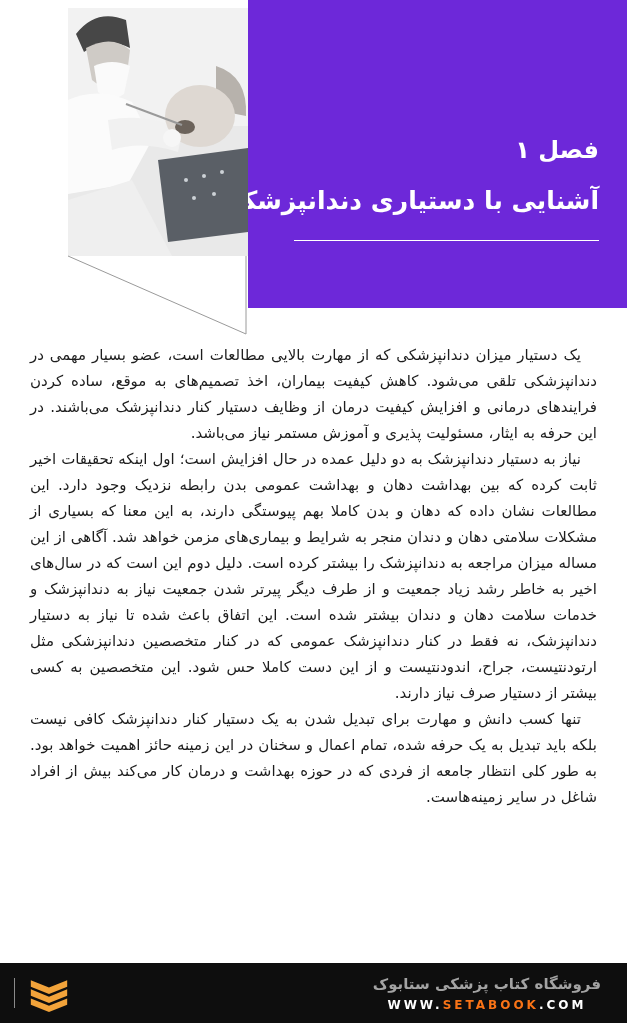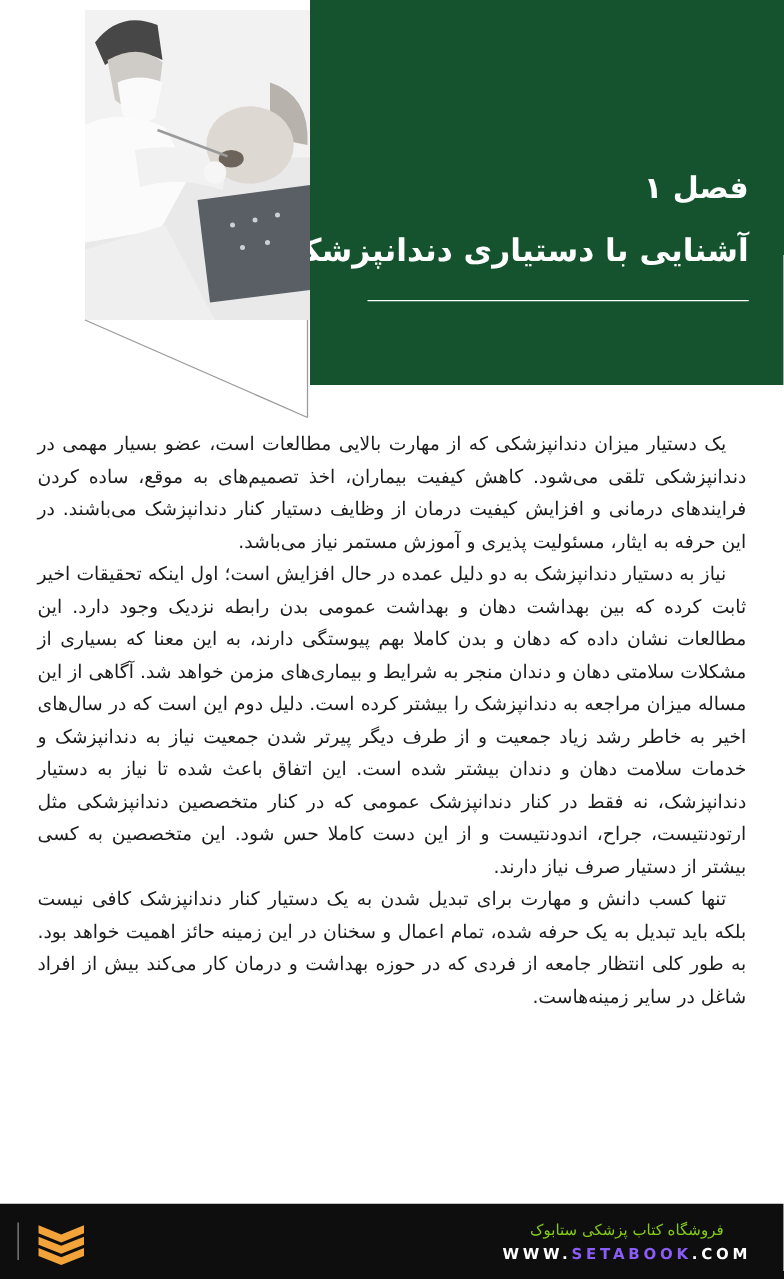--- a/index.html
+++ b/index.html
@@ -7,21 +7,21 @@
   body { font-family:"DejaVu Sans", sans-serif; }
 
   .page {
     position:relative; width:627px; height:1023px;
     background:#ffffff; margin:0 auto; overflow:hidden;
   }
 
   
   .black-box {
     position:absolute; left:248px; top:0; right:0; height:308px;
-    background:#14532d; color:#ffffff; direction:rtl;
+    background:#6d28d9; color:#ffffff; direction:rtl;
   }
   .chapter-label {
     position:absolute; top:136px; right:28px;
     font-size:24px; font-weight:bold; letter-spacing:1px;
   }
   .chapter-title {
     position:absolute; top:186px; right:28px;
     font-size:25px; font-weight:bold; white-space:nowrap;
   }
   .title-rule {
@@ -64,28 +64,28 @@
   }
   .logo-divider {
     width:1px; height:30px; background:#8a8a8a; margin:0 12px 0 14px;
   }
   .logo-icon { width:44px; height:40px; display:block; }
 
   .footer-spacer { flex:1; }
 
   .site-block { margin-right:26px; text-align:center; }
   .store-name {
-    direction:rtl; color:#84cc16; font-size:12px; font-weight:normal;
+    direction:rtl; color:#a3a3a3; font-size:15px; font-weight:bold;
     margin-bottom:5px; white-space:nowrap;
   }
   .site-url {
     direction:ltr; color:#ffffff; font-size:12px; font-weight:bold;
     letter-spacing:3px; white-space:nowrap;
   }
-  .site-url .brand { color:#8b5cf6; }
+  .site-url .brand { color:#f97316; }
 </style>
 </head>
 <body>
 
 <div class="page">
 
   <div class="black-box">
     <div class="chapter-label">فصل ۱</div>
     <div class="chapter-title">آشنایی با دستیاری دندانپزشکی</div>
     <div class="title-rule"></div>

